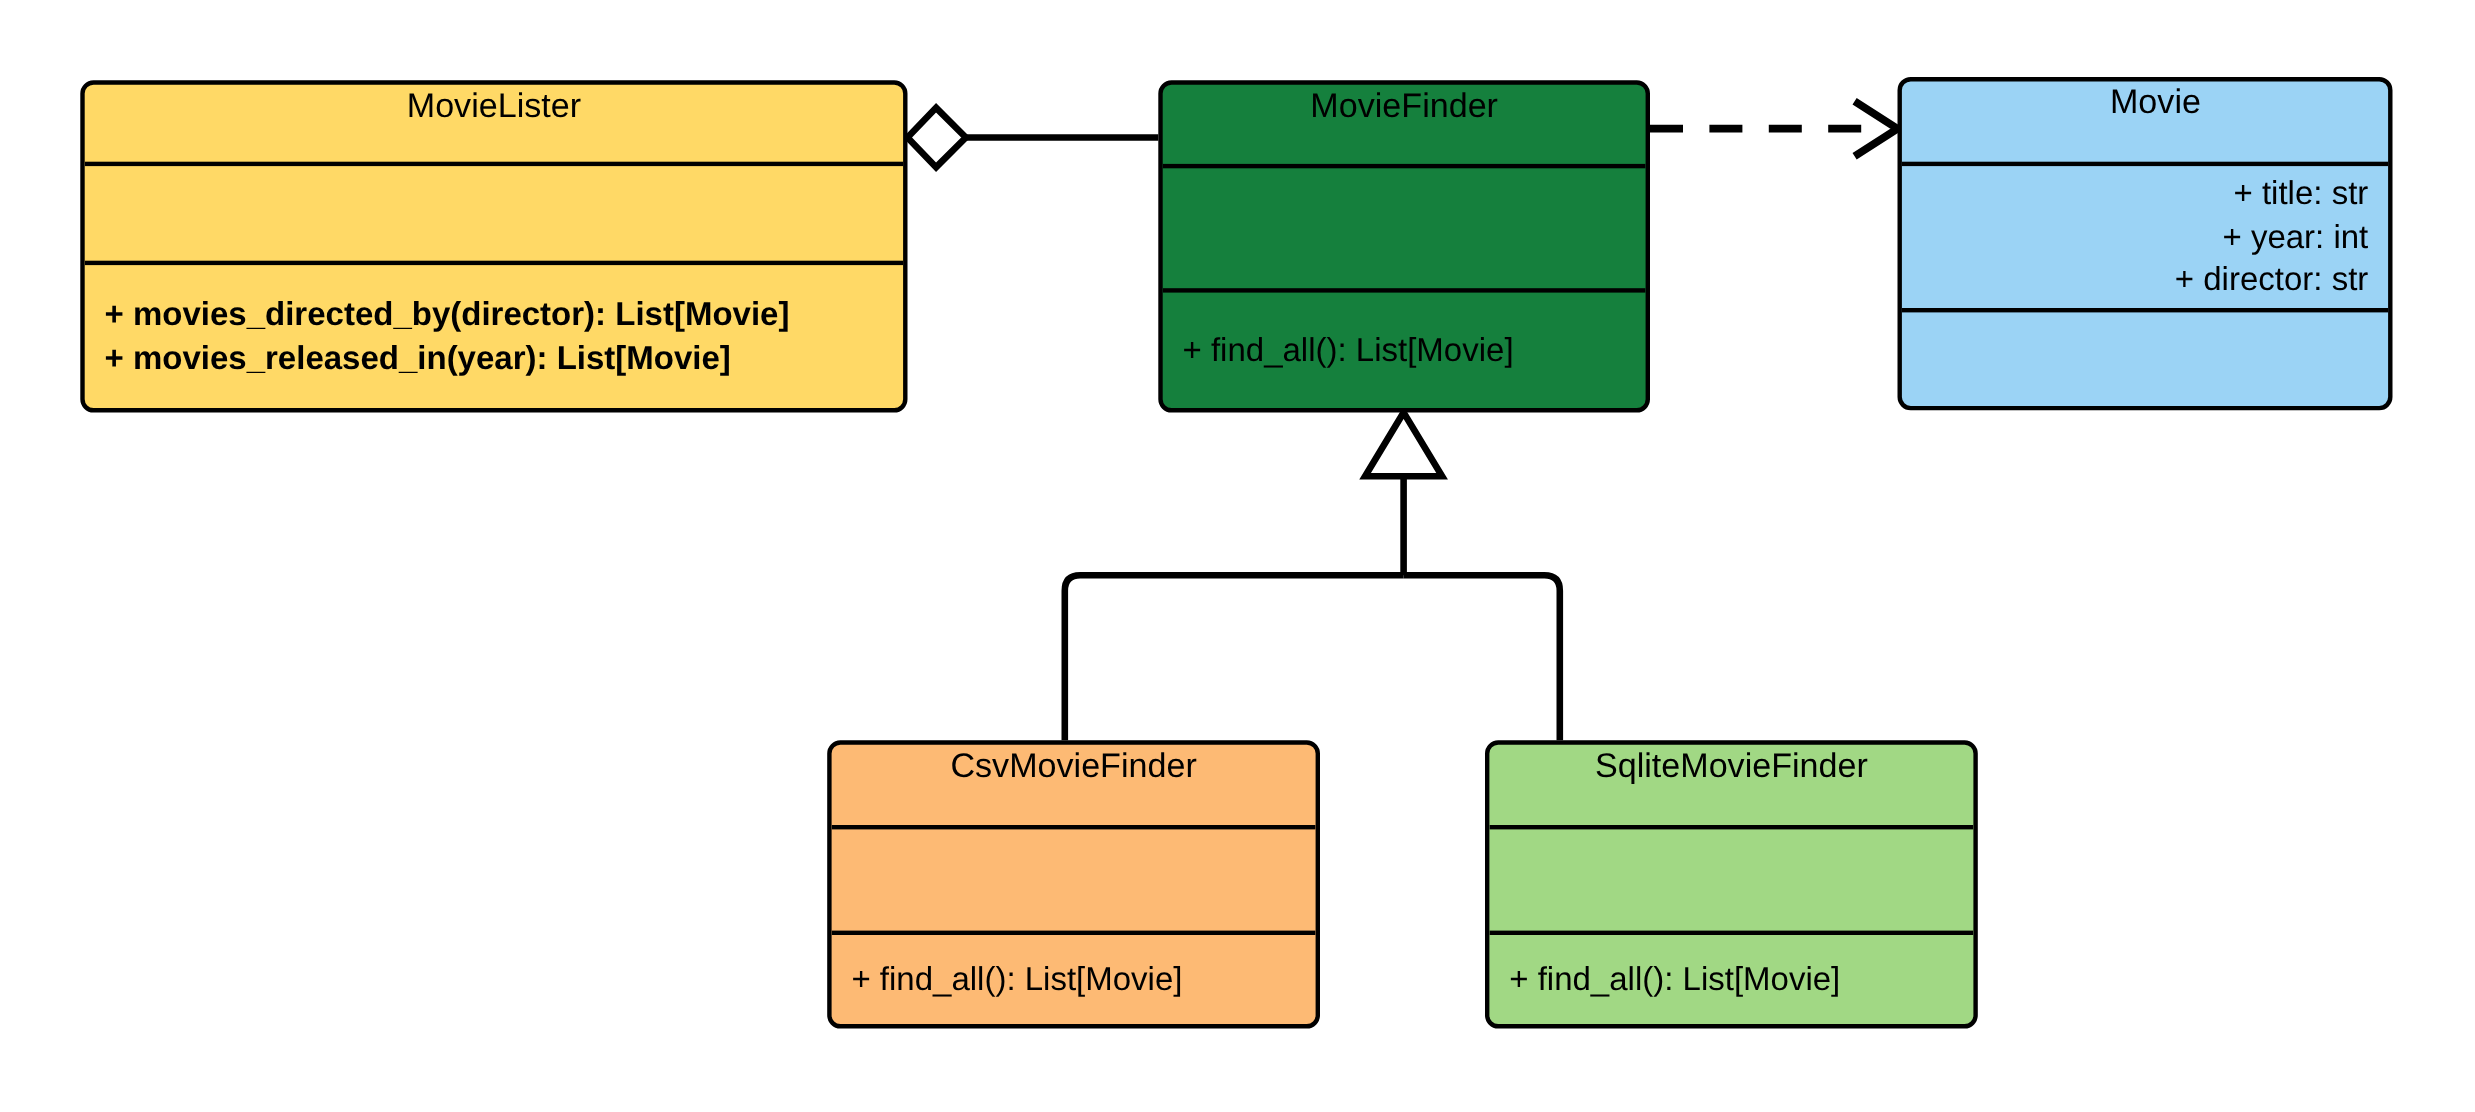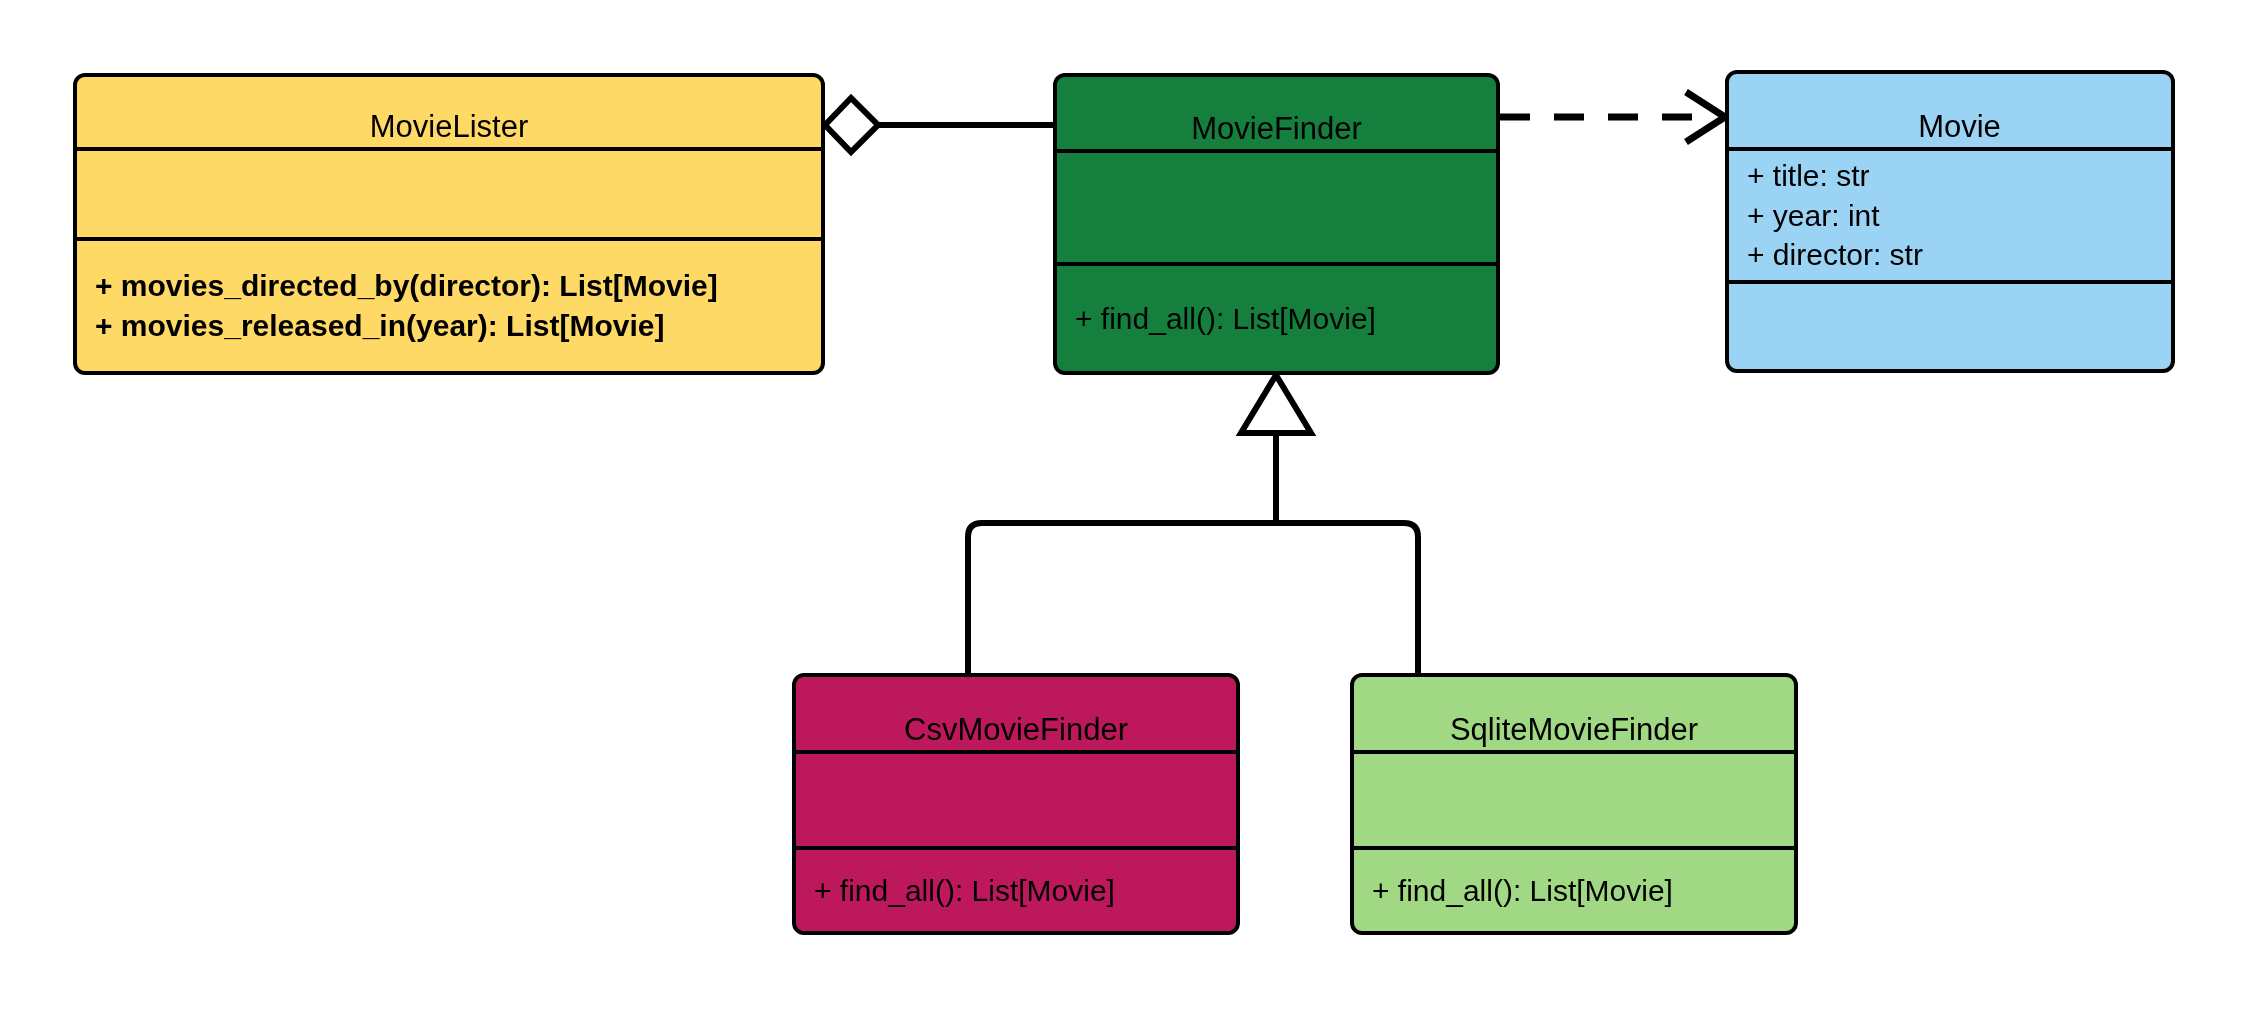--- a/index.html
+++ b/index.html
@@ -36,21 +36,21 @@
     z-index: 5;
   }
   .uml-compartment {
     box-sizing: border-box;
     display: flex;
     flex-direction: column;
     justify-content: center;
   }
   .compartment-name {
     align-items: center;
-    justify-content: flex-end;
+    justify-content: flex-start;
     text-align: center;
   }
   .compartment-divider {
     border-top: 4px solid #000000;
   }
   .class-title {
     font-size: 31px;
     line-height: 1.25;
     color: #000000;
     text-align: center;
@@ -122,29 +122,29 @@
     <div class="uml-compartment compartment-divider member-list compartment-empty" style="height: 113px;"></div>
     <div class="uml-compartment compartment-divider member-list" style="flex: 1 1 auto;">
       <div class="member-line">+ find_all(): List[Movie]</div>
     </div>
   </div>
 
   <div class="uml-class" id="cls-movie" style="left: 1725px; top: 70px; width: 450px; height: 303px; background: rgb(155, 211, 245); border-color: rgb(0, 0, 0);">
     <div class="uml-compartment compartment-name" style="height: 73px; padding-left: 19px;">
       <div class="class-title">Movie</div>
     </div>
-    <div class="uml-compartment compartment-divider member-list" style="height: 133px;">
+    <div class="uml-compartment compartment-divider member-list" style="height: 133px; align-items: flex-end;">
       <div class="member-line">+ title: str</div>
       <div class="member-line">+ year: int</div>
       <div class="member-line">+ director: str</div>
     </div>
     <div class="uml-compartment compartment-divider member-list compartment-empty" style="flex: 1 1 auto;"></div>
   </div>
 
-  <div class="uml-class" id="cls-csv-movie-finder" style="left: 752px; top: 673px; width: 448px; height: 262px; background: #be185d; border-color: rgb(0, 0, 0); margin-left: 40px;">
+  <div class="uml-class" id="cls-csv-movie-finder" style="left: 752px; top: 673px; width: 448px; height: 262px; background: #fdba74; border-color: rgb(0, 0, 0);">
     <div class="uml-compartment compartment-name" style="height: 73px;">
       <div class="class-title">CsvMovieFinder</div>
     </div>
     <div class="uml-compartment compartment-divider member-list compartment-empty" style="height: 96px;"></div>
     <div class="uml-compartment compartment-divider member-list" style="flex: 1 1 auto;">
       <div class="member-line">+ find_all(): List[Movie]</div>
     </div>
   </div>
 
   <div class="uml-class" id="cls-sqlite-movie-finder" style="left: 1350px; top: 673px; width: 448px; height: 262px; background: rgb(161, 216, 132); border-color: rgb(0, 0, 0);">

